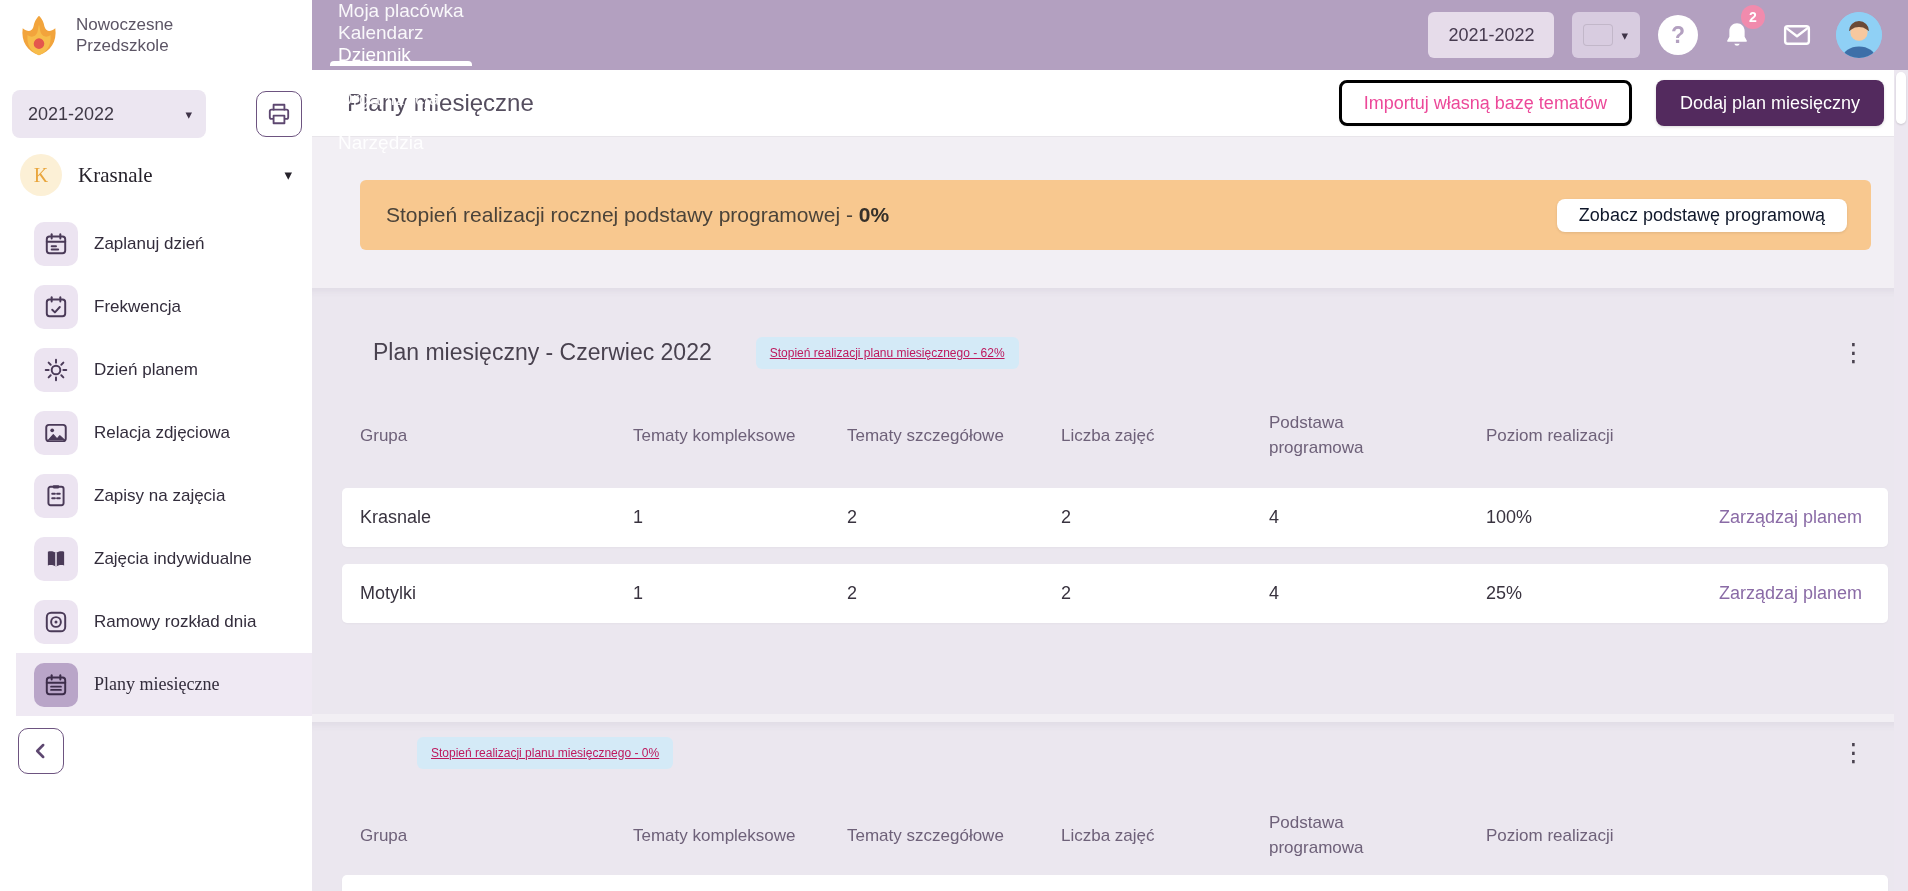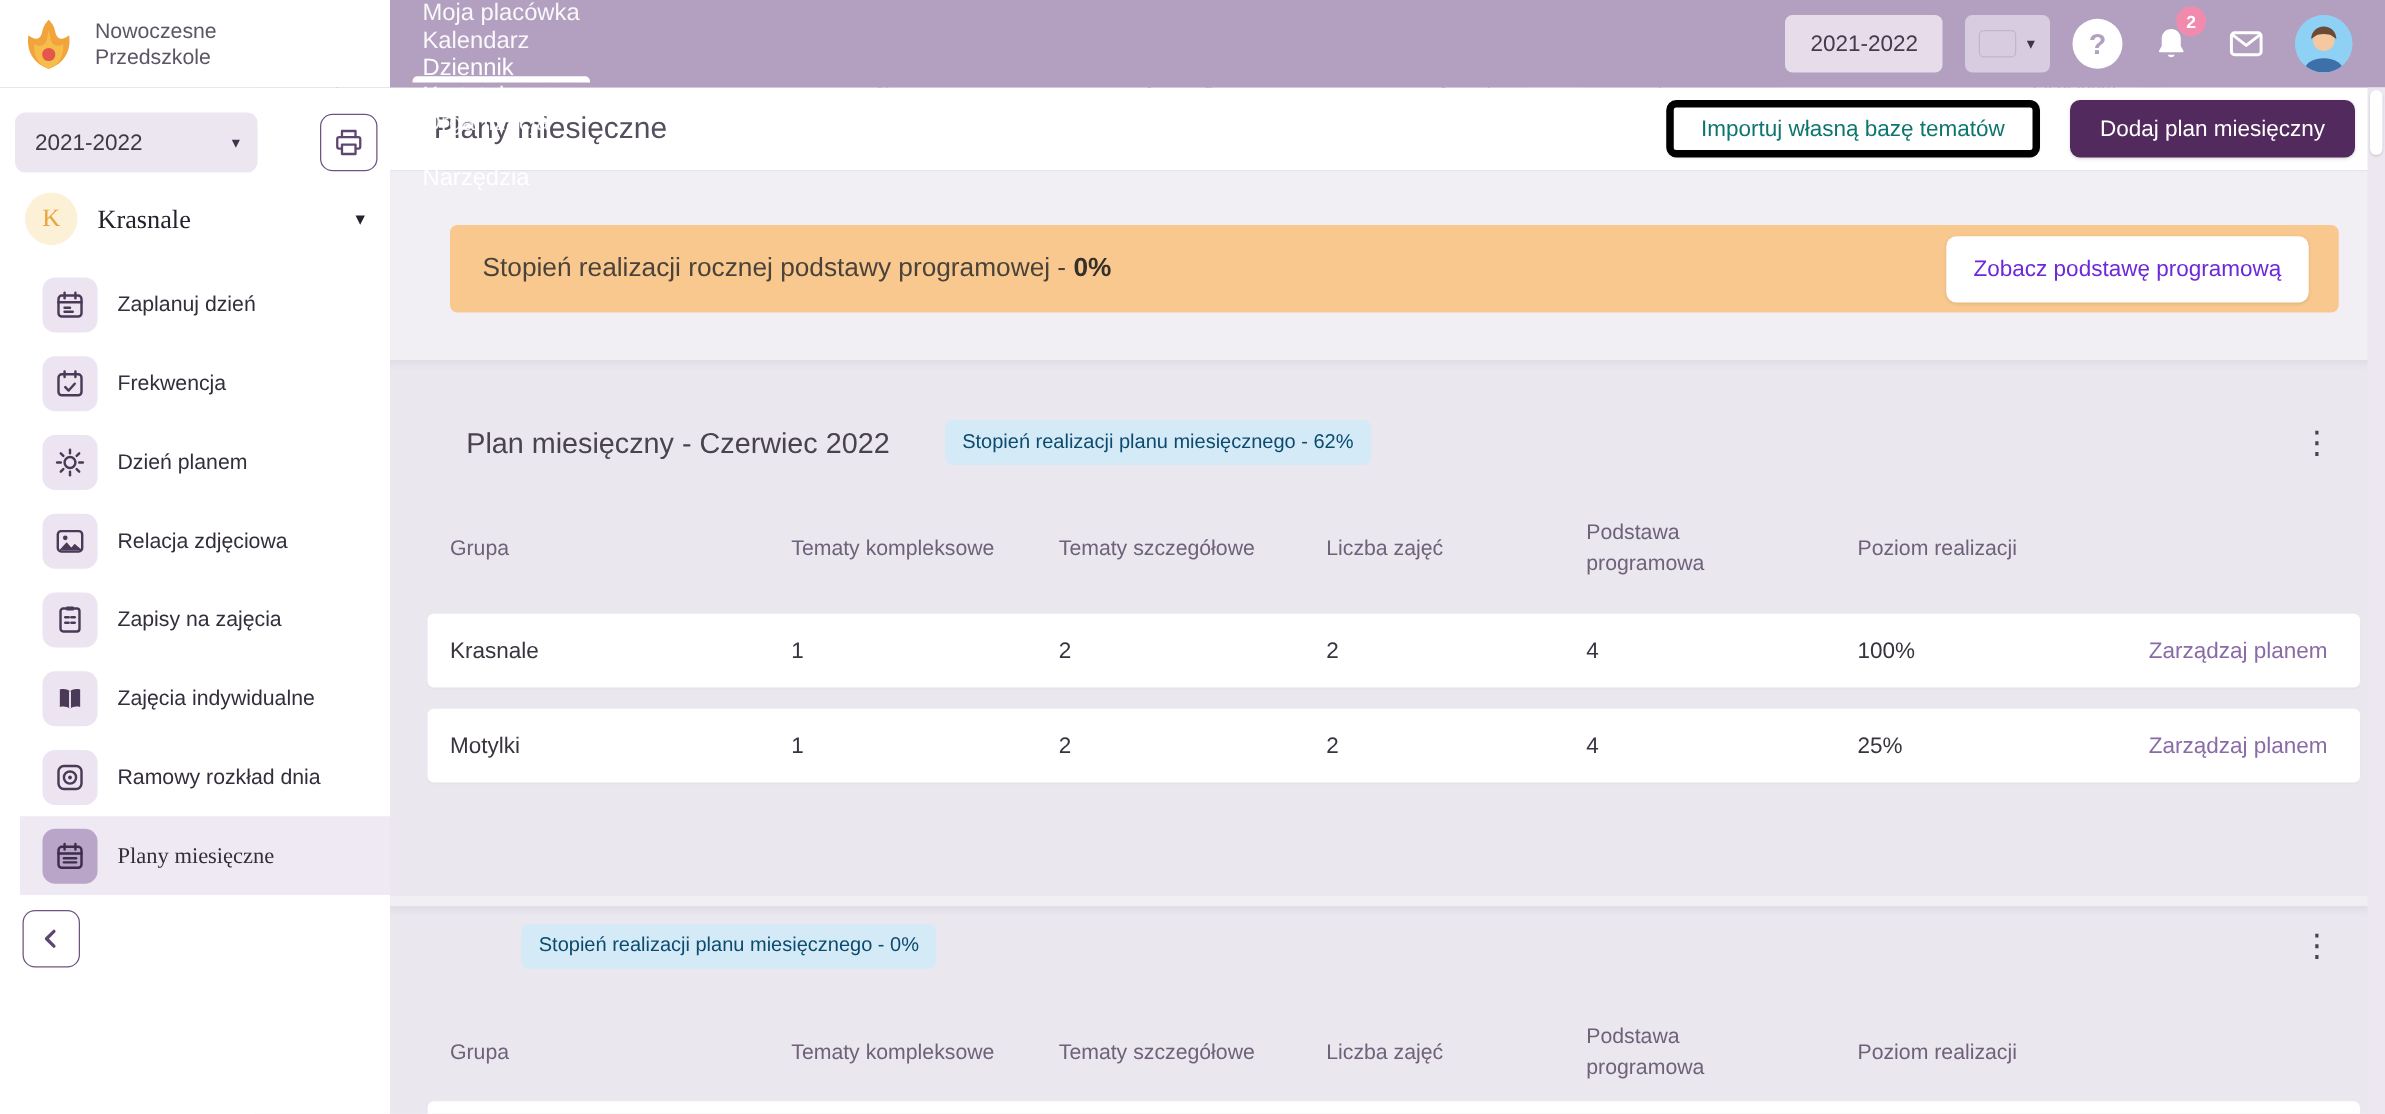--- a/index.html
+++ b/index.html
@@ -70,36 +70,36 @@
   .menu-item.active .label { font-family:"Liberation Serif",serif; font-size:18px; font-weight:400; }
   .collapse-btn { margin:12px 0 0 18px; }
 
   
   .main { position:fixed; left:312px; top:70px; width:1596px; height:821px; background:#f2eff4;
     overflow:hidden; }
   .header-band { height:66px; background:#fff; display:flex; align-items:center;
     padding:0 24px 0 35px; box-shadow:0 1px 0 rgba(0,0,0,.04); }
   .page-title { font-size:24px; font-weight:500; color:#554e5f; }
   .header-actions { margin-left:auto; display:flex; gap:24px; }
-  .btn-outline { height:46px; padding:0 22px; background:#fff; border:6px solid #000000;
-    border-radius:8px; font-size:18px; color:#0f766e; box-shadow:0 1px 2px rgba(0,0,0,.05); }
+  .btn-outline { height:46px; padding:0 22px; background:#fff; border:3px solid #000000;
+    border-radius:8px; font-size:18px; color:#ec4899; box-shadow:0 1px 2px rgba(0,0,0,.05); }
   .btn-primary { height:46px; padding:0 24px; background:#532a5e; border:none; border-radius:8px;
     font-size:18px; color:#fff; box-shadow:0 1px 3px rgba(0,0,0,.15); }
   .banner { margin:44px 37px 0 48px; height:70px; background:#f8c88f; border-radius:6px;
     display:flex; align-items:center; padding:0 24px 0 26px; }
   .banner p { font-size:21px; color:#4b4339; }
   .banner strong { color:#35302a; }
-  .btn-white { margin-left:auto; height:53px; padding:0 22px; background:#fff; border:none;
-    border-radius:8px; font-size:18px; color:#6d28d9; box-shadow:0 1px 3px rgba(0,0,0,.10); }
+  .btn-white { margin-left:auto; height:33px; padding:0 22px; background:#fff; border:none;
+    border-radius:8px; font-size:18px; color:#0f172a; box-shadow:0 1px 3px rgba(0,0,0,.10); }
   .plan-section { margin-top:38px; background:#ebe7ef; padding:48px 0 74px;
     box-shadow:inset 0 10px 8px -8px rgba(70,50,90,.08); }
   .section-head { display:flex; align-items:center; padding:0 32px 0 61px; }
   .section-title { font-size:23px; line-height:27px; font-weight:500; color:#49424f; }
-  .badge-blue { margin-left:44px; background:#d4eaf7; color:#0c4a6e; font-size:16px; font-weight:500;
-    padding:9px 14px; border-radius:6px; }
+  .badge-blue { margin-left:44px; background:#d4eaf7; color:#be185d; font-size:12px; font-weight:500;
+    padding:9px 14px; border-radius:6px;text-decoration:underline; }
   .kebab { margin-left:auto; background:none; border:none; font-size:25px; color:#49424f;
     line-height:1; padding:4px 10px; }
   .table-head,.table-row { display:grid; grid-template-columns:273px 214px 214px 208px 217px 1fr auto;
     align-items:center; }
   .table-head { margin:42px 20px 28px 30px; padding:0 26px 0 18px; color:#6e6179; font-size:17px; }
   .table-head .wrap { max-width:118px; line-height:1.45; }
   .table-row { margin:0 20px 17px 30px; padding:0 26px 0 18px; height:59px; background:#fff;
     border-radius:5px; font-size:18px; color:#39333f; box-shadow:0 1px 2px rgba(0,0,0,.03); }
   .action { color:#8a6ba6; font-size:18px; text-decoration:none; justify-self:end; }
   .section-2 { margin-top:8px; padding:14px 0 0; }

